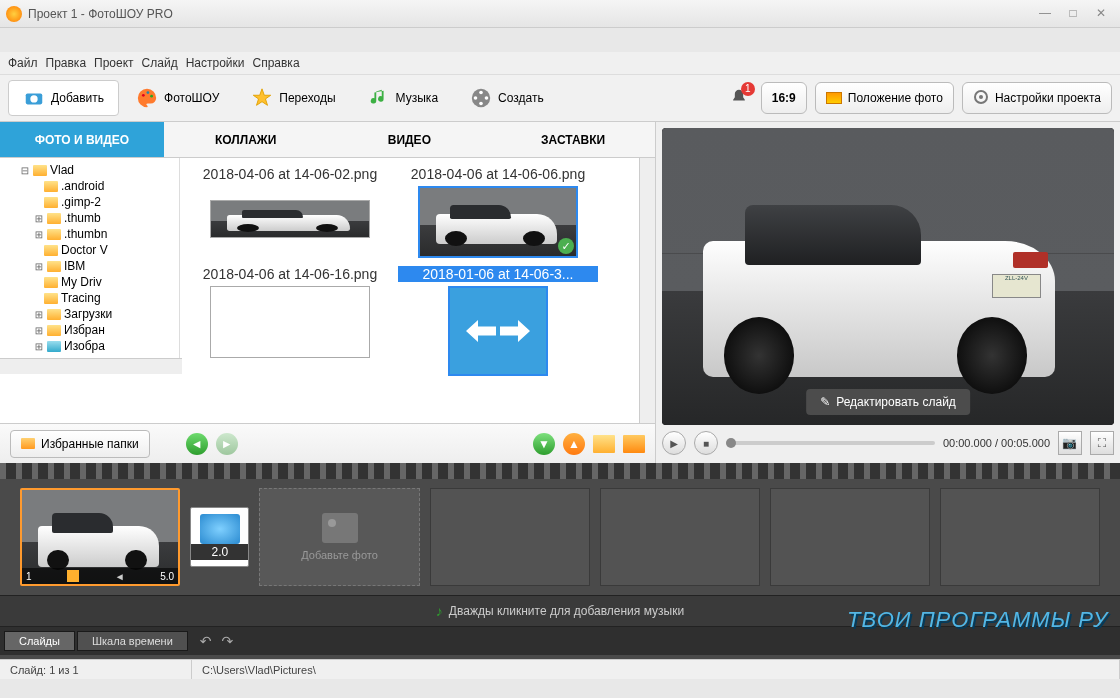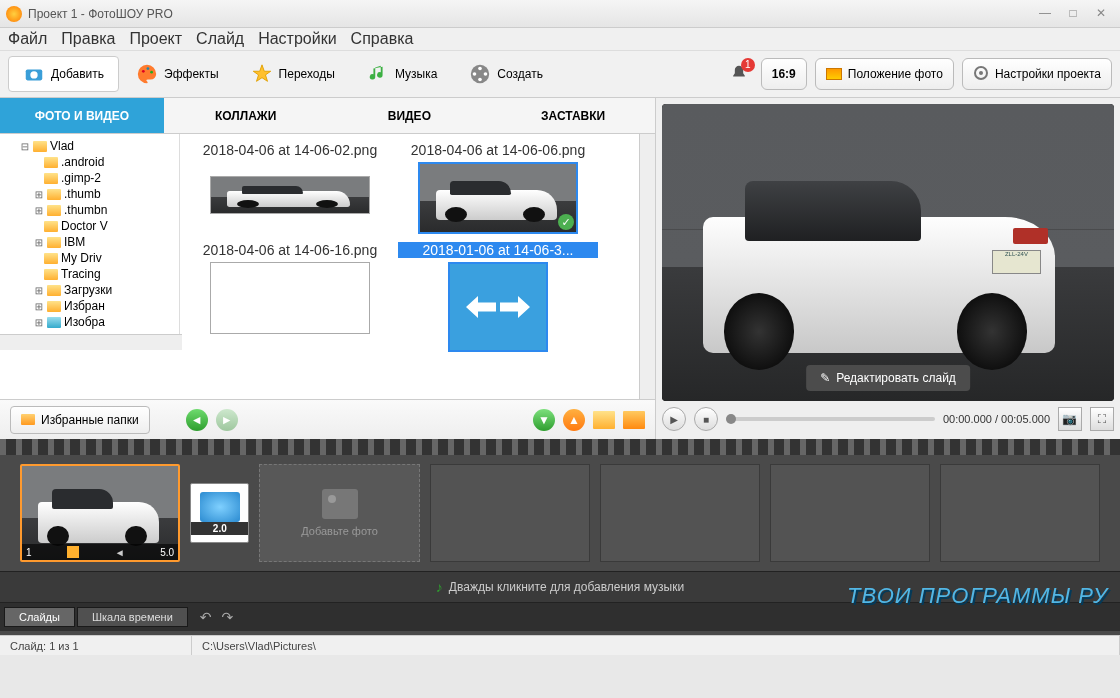--- a/index.html
+++ b/index.html
@@ -2,21 +2,21 @@
 <html><head>
 <meta charset="utf-8">
 <style>
 * { box-sizing: border-box; margin: 0; padding: 0; font-family: Tahoma, Arial, sans-serif; }
 body { width: 1120px; height: 698px; background: #e8e8e8; overflow: hidden; font-size: 12px; }
 .titlebar { height: 28px; background: linear-gradient(#f5f5f5,#e5e5e5); border-bottom: 1px solid #ccc; display: flex; align-items: center; padding: 0 6px; }
 .titlebar-icon { width: 16px; height: 16px; background: radial-gradient(#ffd040,#ff7800); border-radius: 50%; margin-right: 6px; }
 .title-text { color: #555; font-size: 12px; flex: 1; }
 .win-btns { display: flex; gap: 2px; }
 .win-btn { width: 26px; height: 18px; text-align: center; color: #888; cursor: pointer; border-radius: 2px; line-height: 16px; }
-.menubar { height: 22px; background: #f0f0f0; display: flex; align-items: center; padding: 0 8px; gap: 14px; font-size: 16px; }
+.menubar { height: 22px; background: #f0f0f0; display: flex; align-items: center; padding: 0 8px; gap: 8px; font-size: 12px; margin-top: 24px; }
 .menu-item { color: #333; cursor: pointer; }
 .main-tabs { height: 48px; background: #f1f1f1; border-top: 1px solid #ddd; border-bottom: 1px solid #ccc; display: flex; align-items: center; padding: 0 8px; }
 .mtab { display: flex; align-items: center; gap: 6px; padding: 6px 14px; border: 1px solid transparent; border-radius: 4px; cursor: pointer; margin-right: 2px; height: 36px; }
 .mtab.active { background: #fff; border-color: #ccc; }
 .mtab-icon { width: 22px; height: 22px; display: inline-block; }
 .right-controls { margin-left: auto; display: flex; align-items: center; gap: 8px; }
 .bell { width: 28px; height: 28px; position: relative; cursor: pointer; display:flex; align-items:center; justify-content:center; }
 .badge { position: absolute; top: -2px; right: -2px; width: 14px; height: 14px; background: #e53935; color: #fff; font-size: 10px; border-radius: 50%; text-align: center; line-height: 14px; }
 .ratio-btn, .ctrl-btn { border: 1px solid #bbb; border-radius: 6px; padding: 4px 10px; height: 32px; background: linear-gradient(#fff,#eee); display: flex; align-items: center; gap: 6px; cursor: pointer; font-size: 12px; }
 .ratio-btn { font-weight: bold; }
@@ -61,21 +61,21 @@
 .timeline { height: 196px; background: #4a4a4a; }
 .film-strip { height: 16px; background: repeating-linear-gradient(90deg,#666 0 6px,#333 6px 16px); }
 .timeline-body { height: 116px; display: flex; align-items: center; padding: 10px 20px; gap: 10px; }
 .slide-card { width: 162px; height: 98px; border: 2px solid #ff9a2e; background: #000; position: relative; border-radius: 2px; overflow:hidden; }
 .slide-bottom { position: absolute; left: 0; right: 0; bottom: 0; height: 16px; background: rgba(0,0,0,.6); display: flex; align-items: center; justify-content: space-between; padding: 0 4px; }
 .slide-num { color: #fff; font-size: 10px; }
 .slide-dur { color: #fff; font-size: 10px; }
 .pencil-ic { width: 12px; height: 12px; background: #ffb02e; }
 .transition-card { width: 60px; height: 60px; background: #fff; border: 1px solid #888; border-radius: 2px; display: flex; flex-direction: column; align-items: center; justify-content: center; cursor:pointer; }
 .trans-ic { width: 40px; height: 30px; background: radial-gradient(#7fd0ff,#2a8ad0); border-radius: 3px; }
-.trans-dur { background: #333; color: #fff; width: 100%; text-align: center; font-size: 10px; padding: 1px 0; font-weight: bold; }
+.trans-dur { background: #333; color: #fff; width: 100%; text-align: center; font-size: 12px; padding: 1px 0; }
 .placeholder-card { width: 162px; height: 98px; background: rgba(255,255,255,.08); border: 1px dashed #777; display: flex; flex-direction: column; align-items: center; justify-content: center; color: #999; font-size: 11px; gap: 6px; cursor:pointer; }
 .ph-ic { width: 36px; height: 30px; background: #777; border-radius: 3px; position: relative; }
 .ph-ic::after { content:""; position:absolute; left:6px; top:6px; width:8px; height:8px; background:#999; border-radius:50%; }
 .ph-slot { width: 162px; height: 98px; background: rgba(255,255,255,.05); border: 1px solid #3a3a3a; }
 .music-row { height: 32px; background: #3a3a3a; display: flex; align-items: center; justify-content: center; color: #ccc; font-size: 12px; gap: 6px; cursor:pointer; border-top:1px solid #222; border-bottom:1px solid #222; }
 .bottom-tabs { height: 28px; background: #2f2f2f; display: flex; align-items: center; padding: 0 4px; gap: 2px; }
 .btab { padding: 3px 14px; background: #505050; color: #ddd; font-size: 11px; cursor: pointer; border: 1px solid #1a1a1a; }
 .btab.active { background: #666; color: #fff; }
 .undo-redo { margin-left: 10px; display: flex; gap: 10px; color: #aaa; cursor: pointer; font-size: 14px; }
 .watermark { position: absolute; right: 12px; bottom: 26px; font-family: Impact, Arial; font-size: 22px; color: #52b7e6; text-shadow: 2px 2px 0 #033a5a; letter-spacing: 1px; font-style: italic; pointer-events: none; }
@@ -121,21 +121,21 @@
         </svg></span>
     <span>Добавить</span>
   </div>
   <div class="mtab">
     <span class="mtab-icon"><svg viewBox="0 0 24 24">
           <path d="M12 2a10 10 0 100 20c1 0 1-1 0-2s-1-2 1-2h3a6 6 0 006-6A10 10 0 0012 2z" fill="#ff7b2e"></path>
           <circle cx="8" cy="9" r="1.5" fill="#d02"></circle>
           <circle cx="13" cy="6" r="1.5" fill="#28a"></circle>
           <circle cx="17" cy="10" r="1.5" fill="#2a2"></circle>
         </svg></span>
-    <span>Эффекты</span>
+    <span>ФотоШОУ</span>
   </div>
   <div class="mtab">
     <span class="mtab-icon"><svg viewBox="0 0 24 24">
           <path d="M12 2l2.5 7h7l-5.7 4 2.2 7L12 16l-6 4 2.2-7L2.5 9h7z" fill="#ffc02e" stroke="#e0a000"></path>
         </svg></span>
     <span>Переходы</span>
   </div>
   <div class="mtab">
     <span class="mtab-icon"><svg viewBox="0 0 24 24">
           <path d="M9 3v12a3 3 0 11-2-2.8V6l10-2v9a3 3 0 11-2-2.8V3L9 5z" fill="#3cb043"></path>

